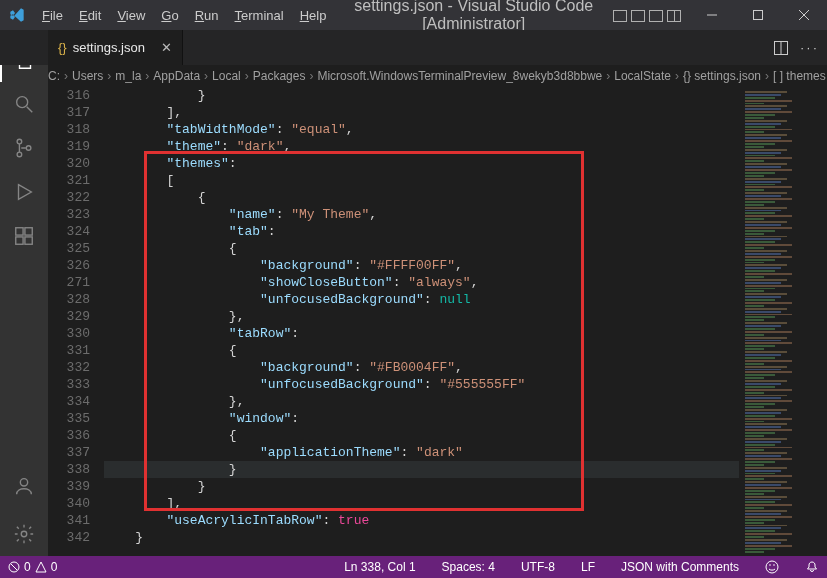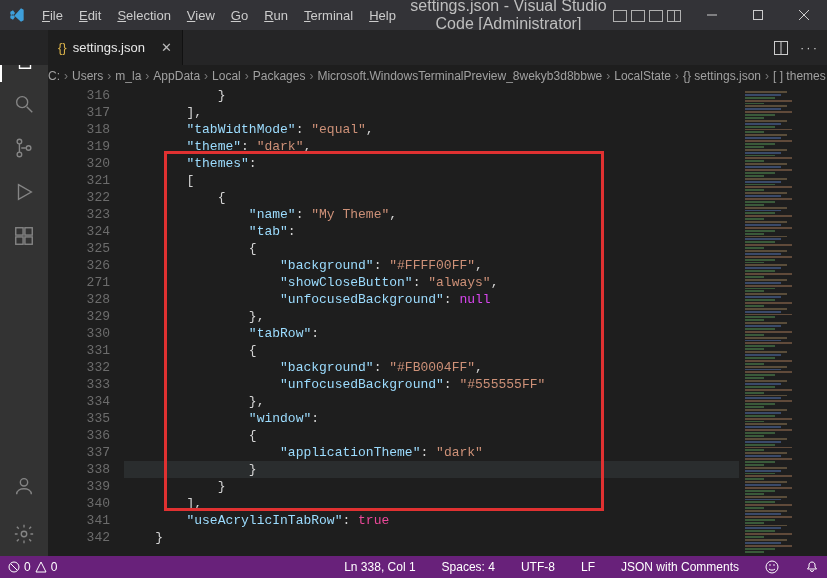--- a/index.html
+++ b/index.html
@@ -99,39 +99,38 @@
   }
   
   .editor {
     position: absolute; left: 48px; top: 87px;
     right: 0; bottom: 22px;
     background: #1e1e1e;
     display: flex;
     font-family: Consolas, "Courier New", monospace;
     font-size: 13px;
     overflow: hidden;
-    padding-left: 20px;
   }
   .gutter {
     width: 56px; text-align: right;
     color: #6c6c6c; padding-right: 14px;
     user-select: none;
   }
   .gutter .ln { height: 17px; line-height: 17px; }
   .code { flex: 1; position: relative; }
   .code-line {
     height: 17px; line-height: 17px;
     white-space: pre;
   }
   .code-line.hl { background: #2a2d2e; }
   .tok-brace { color: #d4d4d4; }
   .tok-key   { color: #9cdcfe; }
   .tok-str   { color: #ce9178; }
   .tok-punct { color: #d4d4d4; }
-  .tok-null  { color: #d946ef; }
+  .tok-null  { color: #14b8a6; }
   .tok-bool  { color: #ec4899; }
   .red-box {
     position: absolute;
     border: 3px solid #e03131;
     pointer-events: none;
     left: 40px; top: 64px; width: 440px; height: 360px;
   }
   
   .minimap {
     width: 88px;
@@ -162,21 +161,20 @@
 
 <div class="titlebar">
   <div class="app-icon">
     <svg width="16" height="16" viewBox="0 0 24 24">
         <path fill="#3e9fda" d="M18 2l4 2v16l-4 2-10-9 10-11zM2 7l4-2 3 4-3 4-4-2V7zM2 17l4 2 3-4-3-4-4 2v4z"></path>
       </svg>
   </div>
   <div class="menu" id="menu-bar">
       <div class="menu-item"><u>F</u>ile</div>
       <div class="menu-item"><u>E</u>dit</div>
-      <div class="menu-item"><u>S</u>election</div>
       <div class="menu-item"><u>V</u>iew</div>
       <div class="menu-item"><u>G</u>o</div>
       <div class="menu-item"><u>R</u>un</div>
       <div class="menu-item"><u>T</u>erminal</div>
       <div class="menu-item"><u>H</u>elp</div>
     </div>
   <div class="title-center">settings.json - Visual Studio Code [Administrator]</div>
   <div class="win-layout-icons">
     <div class="layout-ico"></div>
     <div class="layout-ico"></div>

